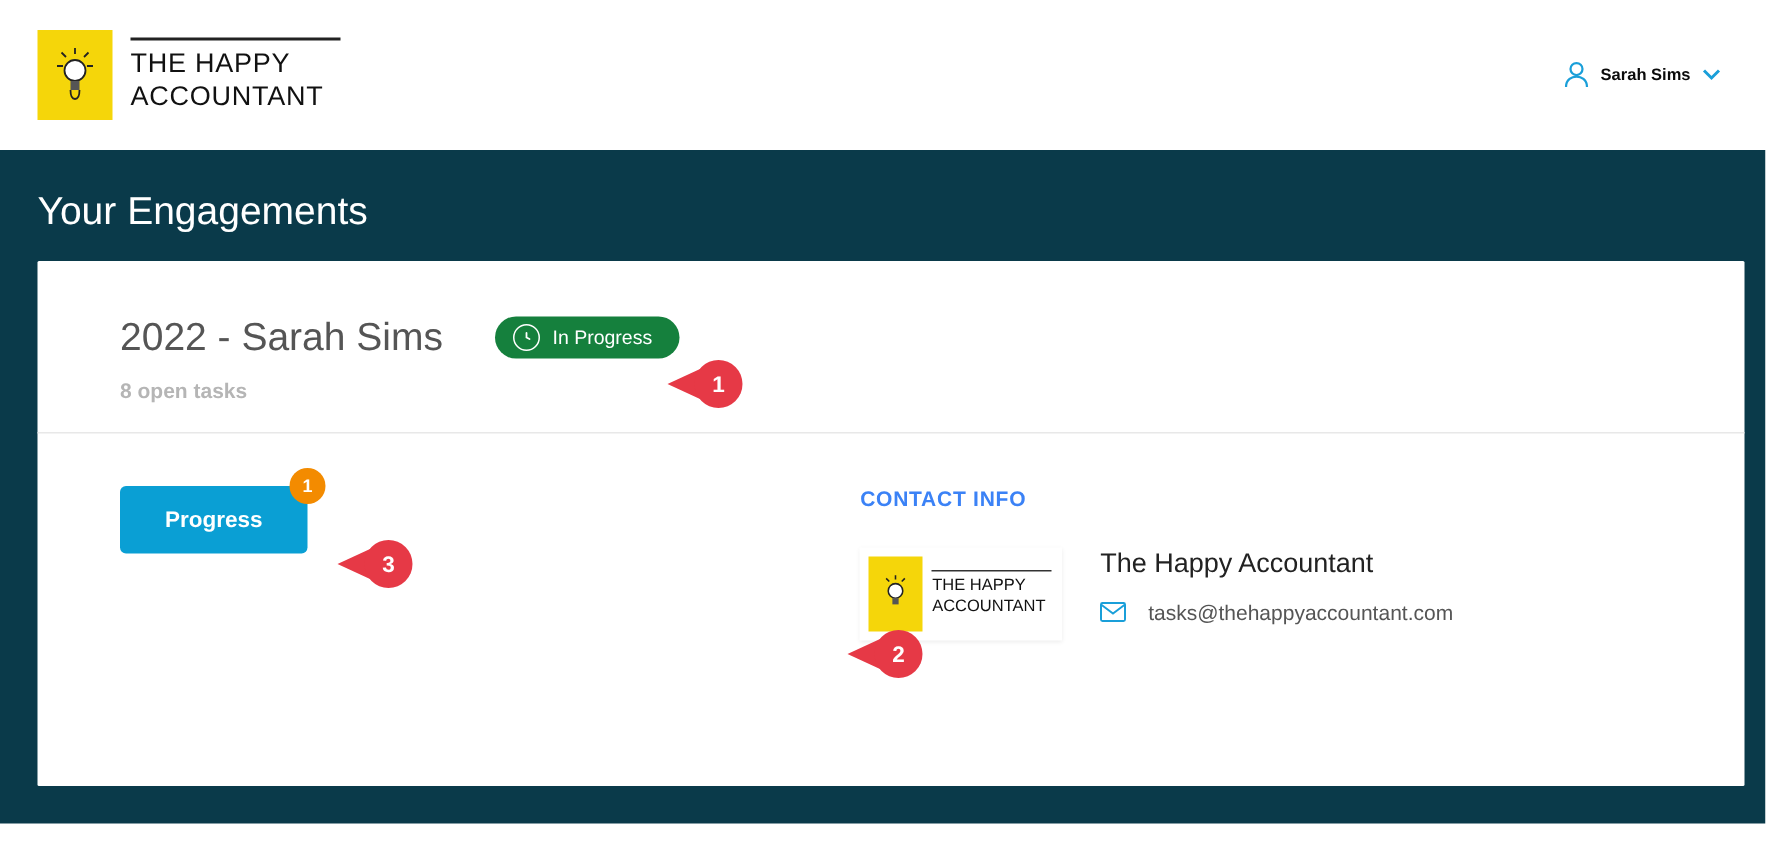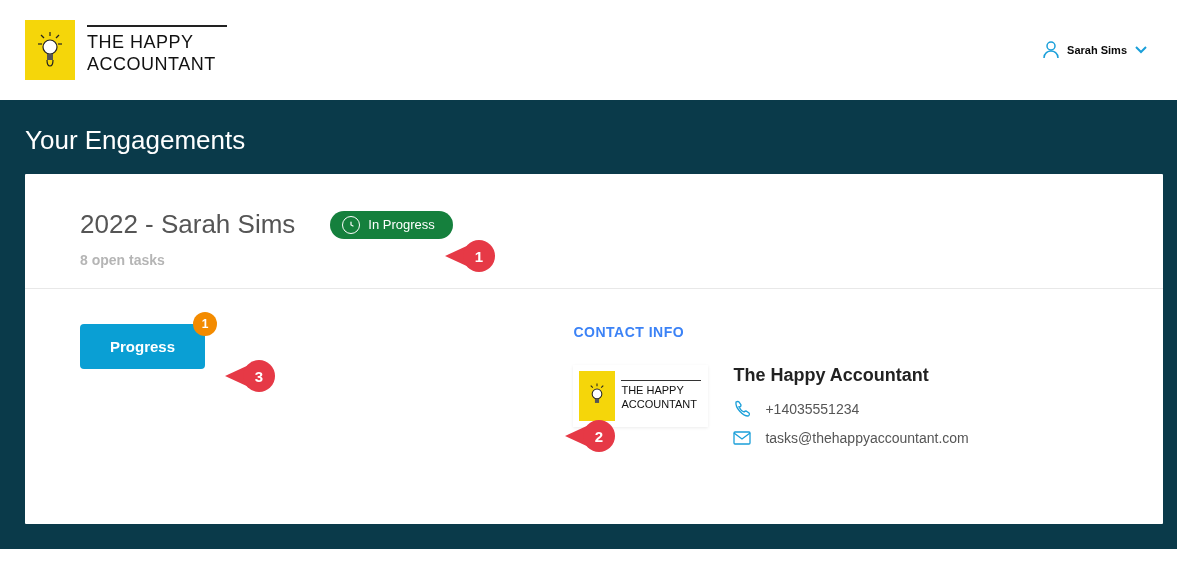--- a/index.html
+++ b/index.html
@@ -200,21 +200,21 @@
       width: 80px;
       height: 1px;
       background: #333;
       margin-bottom: 3px;
     }
     .contact-details {
       flex: 1;
     }
     .contact-name {
       font-size: 18px;
-      font-weight: 700;
+      font-weight: 400;
       color: #222;
       margin-bottom: 14px;
     }
     .contact-line {
       display: flex;
       align-items: center;
       gap: 14px;
       color: #555;
       font-size: 14px;
       margin-bottom: 12px;
@@ -333,26 +333,20 @@
             </div>
             <div>
               <div class="lg-line"></div>
               <div class="lg-text">THE HAPPY</div>
               <div class="lg-text">ACCOUNTANT</div>
             </div>
           </div>
           <div class="contact-details">
             <div class="contact-name">The Happy Accountant</div>
             <div class="contact-line">
-              <svg class="contact-icon" width="18" height="18" viewBox="0 0 18 18">
-                <path d="M3 2 C3 2 5 1 6 2 L8 5 C8 6 7 7 6 7 C6 7 8 11 11 12 C11 12 12 11 13 11 L16 13 C17 14 16 16 15 16 C10 16 2 8 3 2 Z" fill="none" stroke="currentColor" stroke-width="1.3"></path>
-              </svg>
-              <span>+14035551234</span>
-            </div>
-            <div class="contact-line">
               <svg class="contact-icon" width="18" height="14" viewBox="0 0 18 14">
                 <rect x="1" y="1" width="16" height="12" rx="1" fill="none" stroke="currentColor" stroke-width="1.3"></rect>
                 <path d="M1 2 L9 8 L17 2" fill="none" stroke="currentColor" stroke-width="1.3"></path>
               </svg>
               <span>tasks@thehappyaccountant.com</span>
             </div>
           </div>
         </div>
       </div>
     </div>

